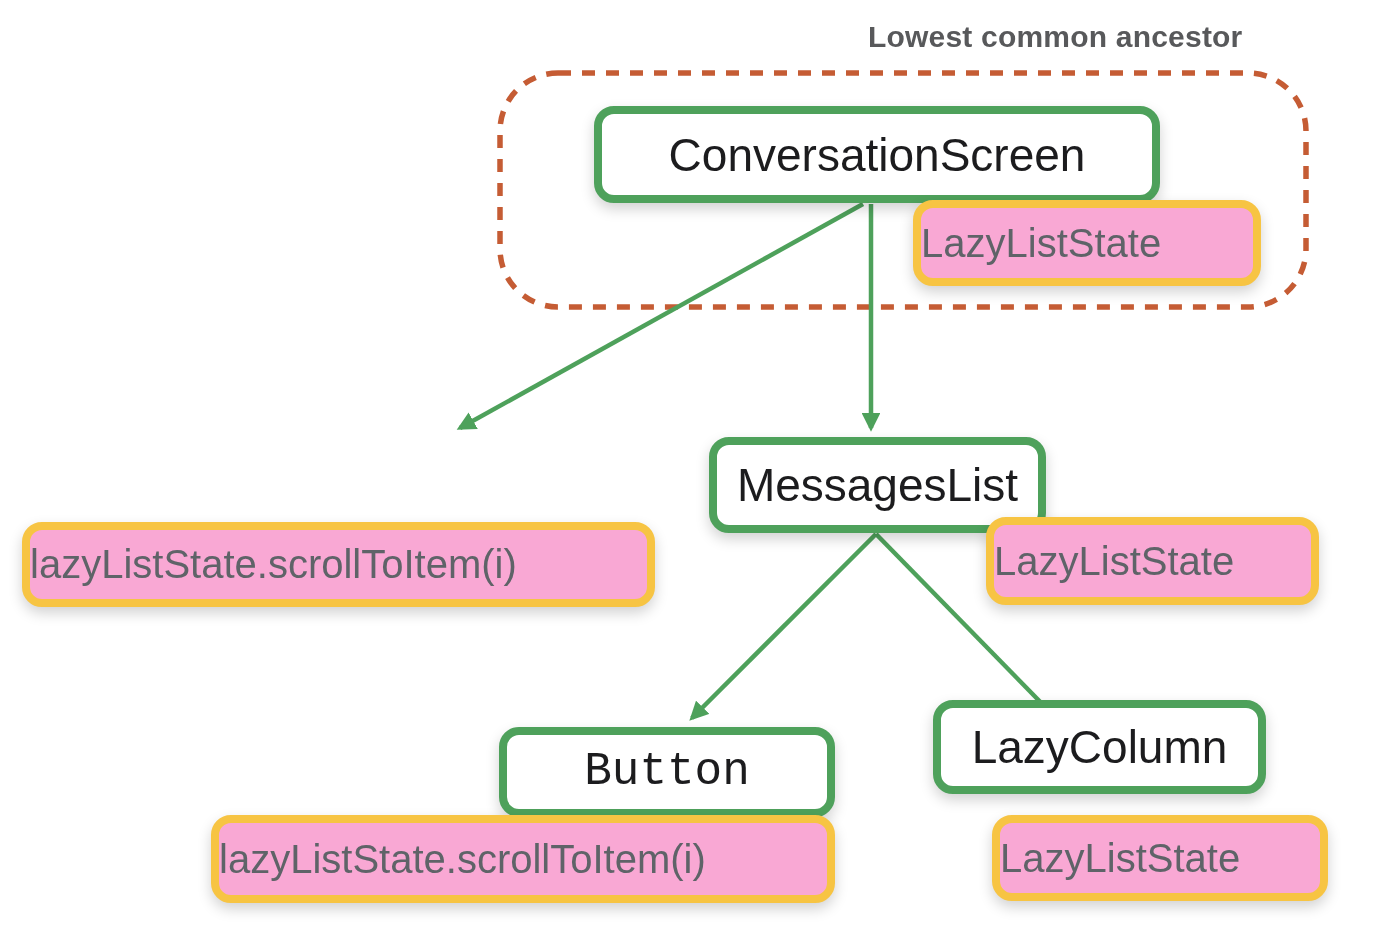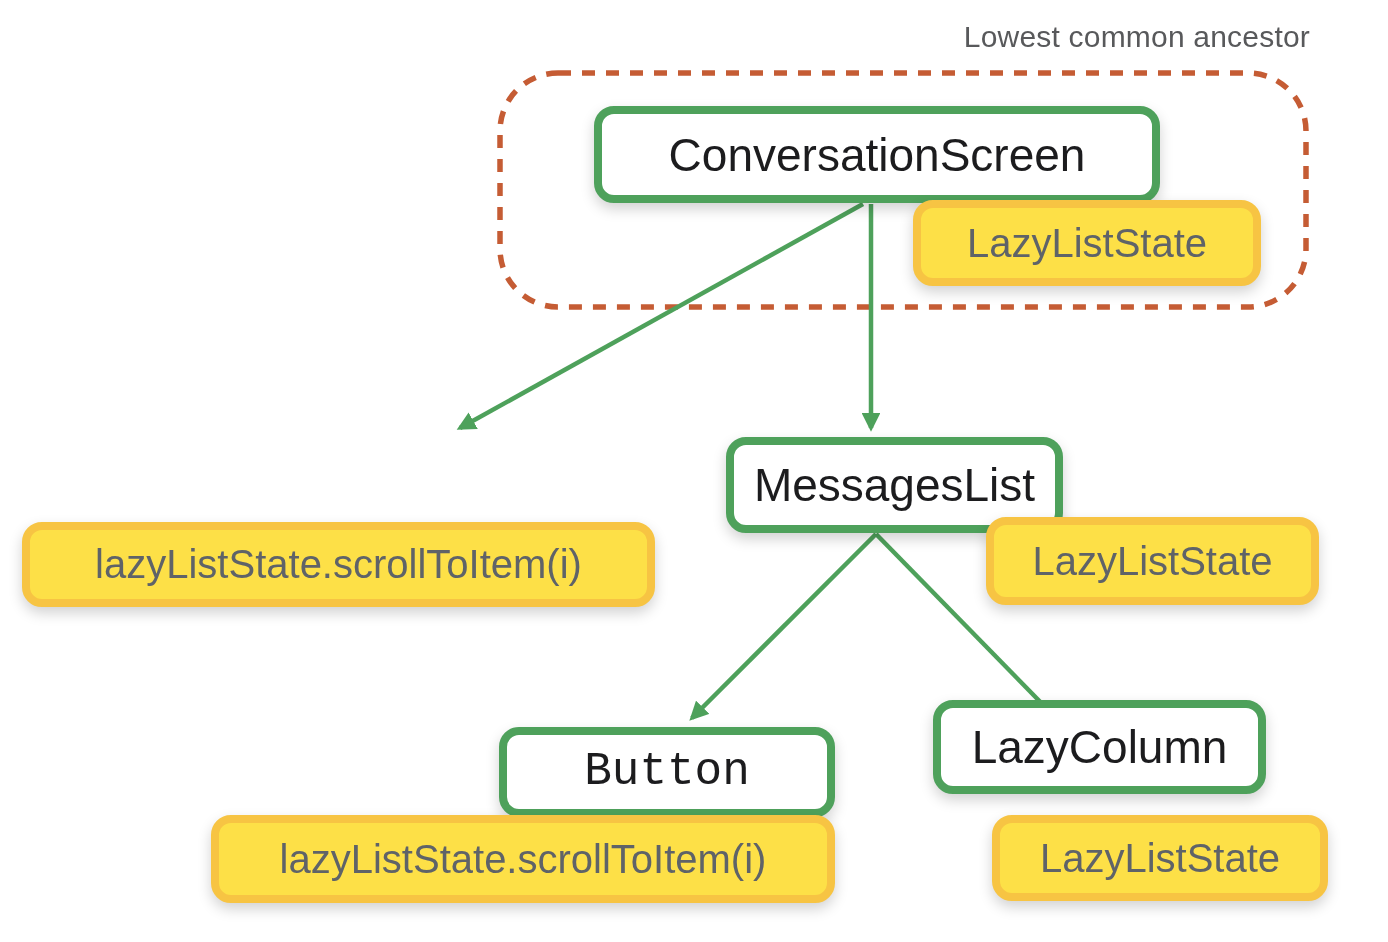--- a/index.html
+++ b/index.html
@@ -21,23 +21,22 @@
     top: 0;
     width: 1388px;
     height: 942px;
     z-index: 1;
   }
   .lca-label {
     position: absolute;
     left: 868px;
     top: 20px;
     width: 442px;
-    text-align: right;
     font-size: 30px;
-    font-weight: normal;
+    font-weight: bold;
     color: var(--label_text, #5f6368);
     z-index: 2;
     letter-spacing: 0.2px;
   }
   .node {
     position: absolute;
     box-sizing: border-box;
     background: #ffffff;
     border: 8px solid var(--green, #4EA15B);
     border-radius: 20px;
@@ -46,26 +45,25 @@
     justify-content: center;
     font-size: 46px;
     color: var(--node_text, #1c1c1e);
     box-shadow: 0 6px 14px rgba(0,0,0,0.18);
     z-index: 3;
     white-space: nowrap;
   }
   .state {
     position: absolute;
     box-sizing: border-box;
-    background: #fde047;
+    background: #f9a8d4;
     border: 8px solid var(--yellow, #F7C443);
     border-radius: 20px;
     display: flex;
     align-items: center;
-    justify-content: center;
     font-size: 40px;
     color: var(--state_text, #5f6368);
     box-shadow: 0 6px 14px rgba(0,0,0,0.18);
     z-index: 4;
     white-space: nowrap;
   }
 </style>
 </head>
 <body>
 
@@ -86,21 +84,21 @@
     <line x1="876" y1="534" x2="1056" y2="718" stroke="var(--green, #4EA15B)" stroke-width="4.5" marker-end="url(#arrowhead)"></line>
   </svg>
 
   <div class="lca-label">Lowest common ancestor</div>
 
   <div class="node" style="left:594px; top:106px; width:566px; height:97px;justify-content:center;">
     <span>ConversationScreen</span>
   </div>
 
 
-  <div class="node" style="left:709px; top:437px; width:337px; height:96px;margin-left:17px;">
+  <div class="node" style="left:709px; top:437px; width:337px; height:96px;">
     <span>MessagesList</span>
   </div>
 
   <div class="node" style="left:499px; top:727px; width:336px; height:90px;font-family:Liberation Mono, monospace;">
     <span>Button</span>
   </div>
 
   <div class="node" style="left:933px; top:700px; width:333px; height:94px;">
     <span>LazyColumn</span>
   </div>

